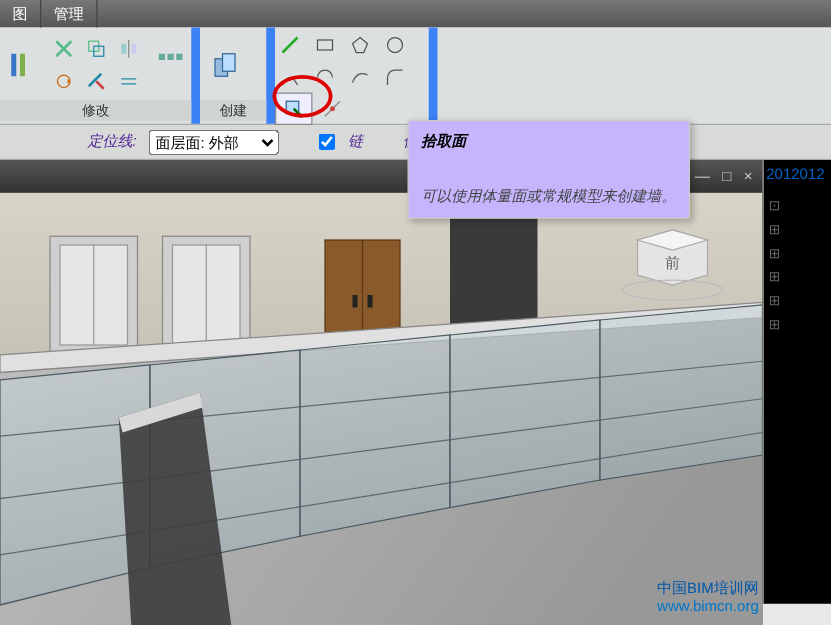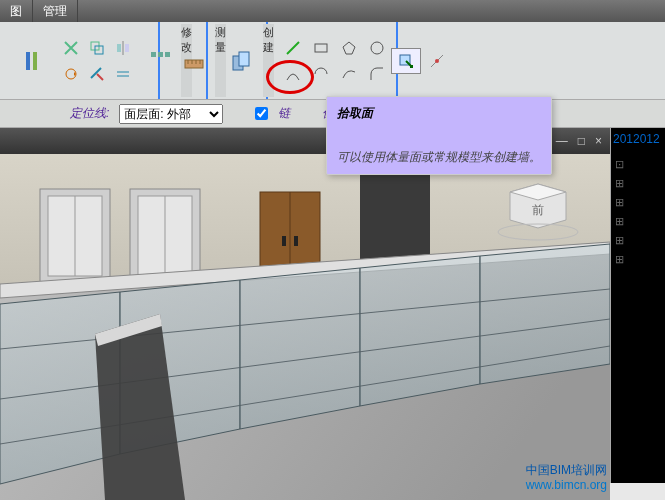--- a/index.html
+++ b/index.html
@@ -5,21 +5,21 @@
 * { margin:0; padding:0; box-sizing:border-box; font-family:"Microsoft YaHei","SimSun",sans-serif; font-size:12px; }
 body { width:665px; height:500px; background:#e8e8e8; overflow:hidden; position:relative; }
 
 
 .tabs { display:flex; height:22px; background:linear-gradient(#777,#555); }
 .tab { padding:3px 10px; color:#fff; border-right:1px solid #444; }
 .tab.active { background:linear-gradient(#d4f5c4,#b8e8a0); color:#222; }
 
 
 .ribbon { display:flex; height:78px; background:#dde0e0; border-bottom:1px solid #aaa; }
-.panel { display:flex; flex-direction:row; border-right:2px solid #3b82f6; padding:2px 13px; }
+.panel { display:flex; flex-direction:column; border-right:7px solid #3b82f6; padding:2px 0; }
 .panel-body { display:flex; flex:1; align-items:center; gap:4px; }
 .panel-title { text-align:center; font-size:11px; color:#333; padding:1px 0; background:#d0d3d3; }
 .big-btn { width:42px; height:50px; display:flex; align-items:center; justify-content:center; border:1px solid transparent; }
 .sm-btn { width:24px; height:24px; display:flex; align-items:center; justify-content:center; }
 .grid3 { display:grid; grid-template-columns:repeat(3,24px); grid-template-rows:24px 24px; gap:2px; }
 .grid4 { display:grid; grid-template-columns:repeat(4,26px); grid-template-rows:24px 24px; gap:2px; }
 .draw-panel { position:relative; }
 .red-oval { position:absolute; border:3px solid #d00; border-radius:50%; width:48px; height:34px; left:-2px; top:38px; pointer-events:none; }
 
 
@@ -115,31 +115,20 @@
             <rect x="2" y="2" width="5" height="5" fill="#6a9"></rect>
             <rect x="9" y="2" width="5" height="5" fill="#6a9"></rect>
             <rect x="16" y="2" width="5" height="5" fill="#6a9"></rect>
           </svg>
         </div>
     </div>
     <div class="panel-title">修改</div>
   </div>
 
 
-  <div class="panel" style="width:48px">
-    <div class="panel-body">
-      <div class="big-btn">
-          <svg class="icon">
-            <rect x="2" y="10" width="18" height="8" fill="#c96" stroke="#863"></rect>
-            <path d="M5 10 v4 M9 10 v4 M13 10 v4 M17 10 v4" stroke="#863"></path>
-          </svg>
-        </div>
-    </div>
-    <div class="panel-title">测量</div>
-  </div>
 
   <div class="panel" style="width:60px">
     <div class="panel-body">
       <div class="big-btn">
           <svg class="icon">
             <rect x="2" y="6" width="10" height="14" fill="#9bd" stroke="#369"></rect>
             <rect x="8" y="2" width="10" height="14" fill="#bdf" stroke="#369"></rect>
           </svg>
         </div>
     </div>

